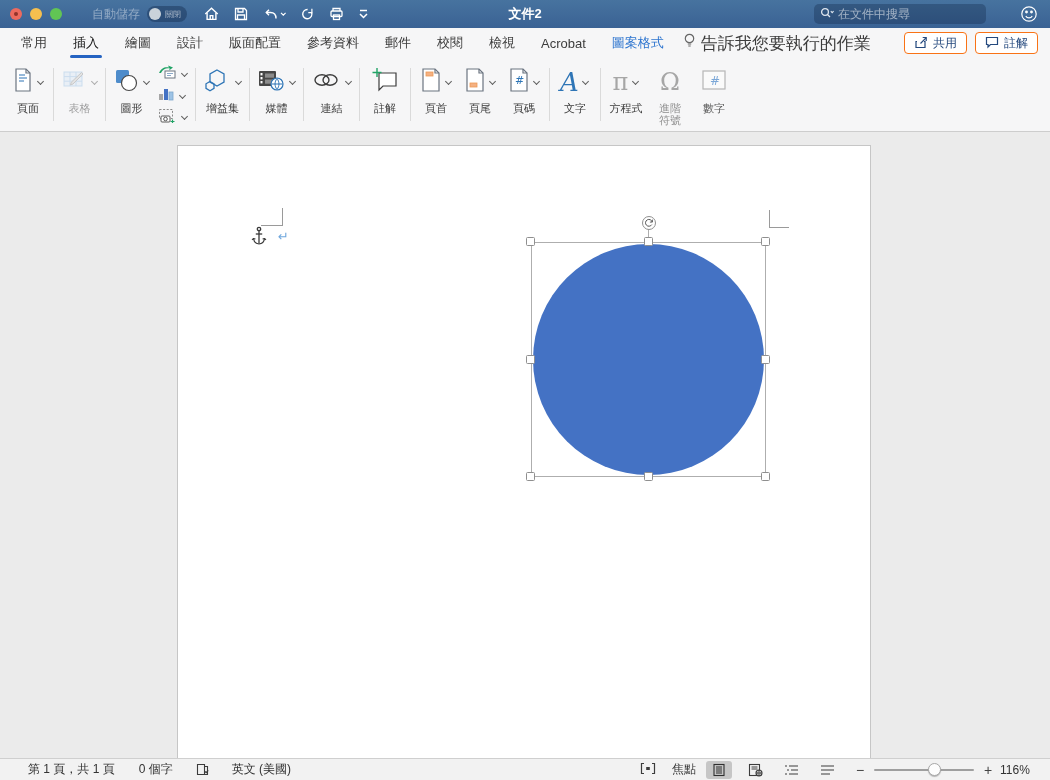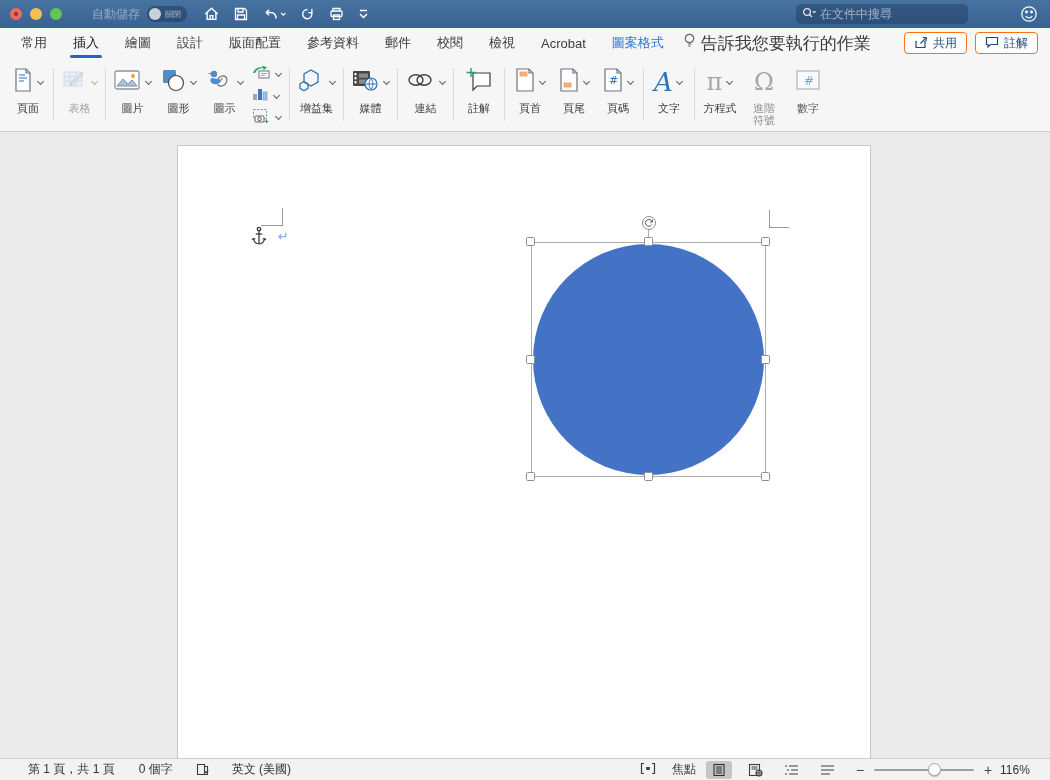--- a/index.html
+++ b/index.html
@@ -15,21 +15,21 @@
   .light.yellow { background:#f5bf4f; }
   .light.green { background:#61c554; }
   .autosave { display:flex; align-items:center; gap:7px; margin-left:30px; }
   .autosave-label { font-size:12px; color:rgba(255,255,255,.42); }
   .toggle { width:40px; height:16px; border-radius:8px; background:rgba(10,30,60,.35); position:relative; display:flex; align-items:center; }
   .toggle-knob { width:12px; height:12px; border-radius:50%; background:#c9d2da; margin-left:2px; }
   .toggle-state { font-size:8px; color:rgba(255,255,255,.55); margin-left:4px; letter-spacing:0; }
   .tb-icons { display:flex; align-items:center; gap:13px; margin-left:16px; }
   .tb-ic { display:flex; align-items:center; }
   .doc-title { position:absolute; left:0; right:0; text-align:center; font-size:13px; font-weight:bold; color:#fff; pointer-events:none; }
-  .searchbox { position:absolute; right:82px; top:4px; width:172px; height:20px; background:rgba(8,25,55,.28); border-radius:5px; display:flex; align-items:center; padding:0 6px; gap:4px; }
+  .searchbox { position:absolute; right:64px; top:4px; width:172px; height:20px; background:rgba(8,25,55,.28); border-radius:5px; display:flex; align-items:center; padding:0 6px; gap:4px; }
   .searchbox input { background:transparent; border:none; outline:none; color:#fff; font-size:12px; width:110px; font-family:inherit; }
   .searchbox input::placeholder { color:rgba(255,255,255,.55); }
   .smiley { position:absolute; right:12px; top:5px; }
 
   
   .tabbar { height:30px; background:#f6f6f7; display:flex; align-items:center; padding:0 8px; }
   .tab { position:relative; height:30px; display:flex; align-items:center; padding:16px 13px; font-size:13px; color:#3c3c3c; cursor:default; }
   .tab.selected { color:#161616; }
   .tab.selected::after { content:""; position:absolute; left:10px; right:10px; bottom:1px; height:3px; border-radius:2px; background:#2563c2; }
   .tab.contextual { color:#2e75cf; }
@@ -131,20 +131,21 @@
           <rect x="5" y="9" width="6" height="4.5"></rect>
         </svg>
     </span>
     <span class="tb-ic">
       <svg width="11" height="12" viewBox="0 0 11 12" fill="none" stroke="#fff" stroke-width="1.5">
           <path d="M2 2.5h7"></path>
           <path d="M2 6l3.5 3.5L9 6"></path>
         </svg>
     </span>
   </div>
+  <div class="doc-title">文件2</div>
   <div class="searchbox">
     <span>
       <svg width="14" height="12" viewBox="0 0 14 12" fill="none" stroke="#dfe6ee" stroke-width="1.3">
           <circle cx="5" cy="5" r="3.4"></circle>
           <path d="M7.6 7.6 10 10"></path>
           <path d="M10.8 4.2l1.4 1.4 1.4-1.4" stroke-width="1.1"></path>
         </svg>
     </span>
     <input placeholder="在文件中搜尋" style="">
   </div>
@@ -250,62 +251,34 @@
             <path d="M22 7 12 17l-2.5 1 .8-2.8L20.5 5.5z" fill="#cfcfcf" stroke="#9a9a9a" stroke-width="1"></path>
           </svg>
     </span>
         <span class="chev"></span>
       </span>
     <span class="lbl">表格</span>
   </div>
 
   <div class="rsep"></div>
 
-  <div class="rbtn">
-    <span class="icrow">
-        <span>
-      <svg width="28" height="24" viewBox="0 0 28 24" fill="none">
-            <rect x="2" y="3" width="24" height="18" rx="2" fill="#fff" stroke="#8a94a0" stroke-width="1.3"></rect>
-            <path d="M4 18l6-7 5 5 4-4 5 6z" fill="#a9c1da" stroke="#7d8da0" stroke-width="1"></path>
-            <circle cx="20" cy="8" r="2" fill="#e8a33d"></circle>
-          </svg>
-    </span>
-        <span class="chev"></span>
-      </span>
-    <span class="lbl">圖片</span>
-  </div>
 
   <div class="rbtn">
     <span class="icrow">
         <span>
       <svg width="26" height="26" viewBox="0 0 26 26" fill="none">
             <rect x="3" y="3" width="13" height="13" rx="1.5" fill="#4e8ccb"></rect>
             <circle cx="16" cy="16" r="7.5" fill="#fff" stroke="#4a4a4a" stroke-width="1.2"></circle>
           </svg>
     </span>
         <span class="chev"></span>
       </span>
     <span class="lbl">圖形</span>
   </div>
 
-  <div class="rbtn">
-    <span class="icrow">
-        <span>
-      <svg width="28" height="26" viewBox="0 0 28 26" fill="none">
-            <ellipse cx="17" cy="14" rx="4.5" ry="5.5" fill="none" stroke="#6a6a6a" stroke-width="1.1" transform="rotate(40 17 14)"></ellipse>
-            <path d="M17.5 11 14 16" stroke="#6a6a6a" stroke-width="1"></path>
-            <circle cx="9" cy="7" r="3.2" fill="#4e8ccb"></circle>
-            <path d="M6 7.5 3 6.8l2.8-1.4z" fill="#4e8ccb"></path>
-            <path d="M6.2 11c-2 3.2.2 6.2 4 6.2 3.2 0 5.4-1.8 5.2-4.6l-5.6-1z" fill="#4e8ccb"></path>
-          </svg>
-    </span>
-        <span class="chev"></span>
-      </span>
-    <span class="lbl">圖示</span>
-  </div>
 
 
   <div class="ministack">
     <span class="minibtn">
       <span>
         <svg width="18" height="14" viewBox="0 0 18 14" fill="none">
             <path d="M1 8C3 3 7 1.5 11 2.5l-1-2 5 2-4 3 .8-2C8 2.8 4.5 4.5 3 8z" fill="#21a366"></path>
             <rect x="7" y="6" width="10" height="7" fill="#fff" stroke="#6b7480" stroke-width="1"></rect>
             <path d="M9 8.5h6M9 10.5h4" stroke="#8aa8c8" stroke-width="1"></path>
           </svg>

